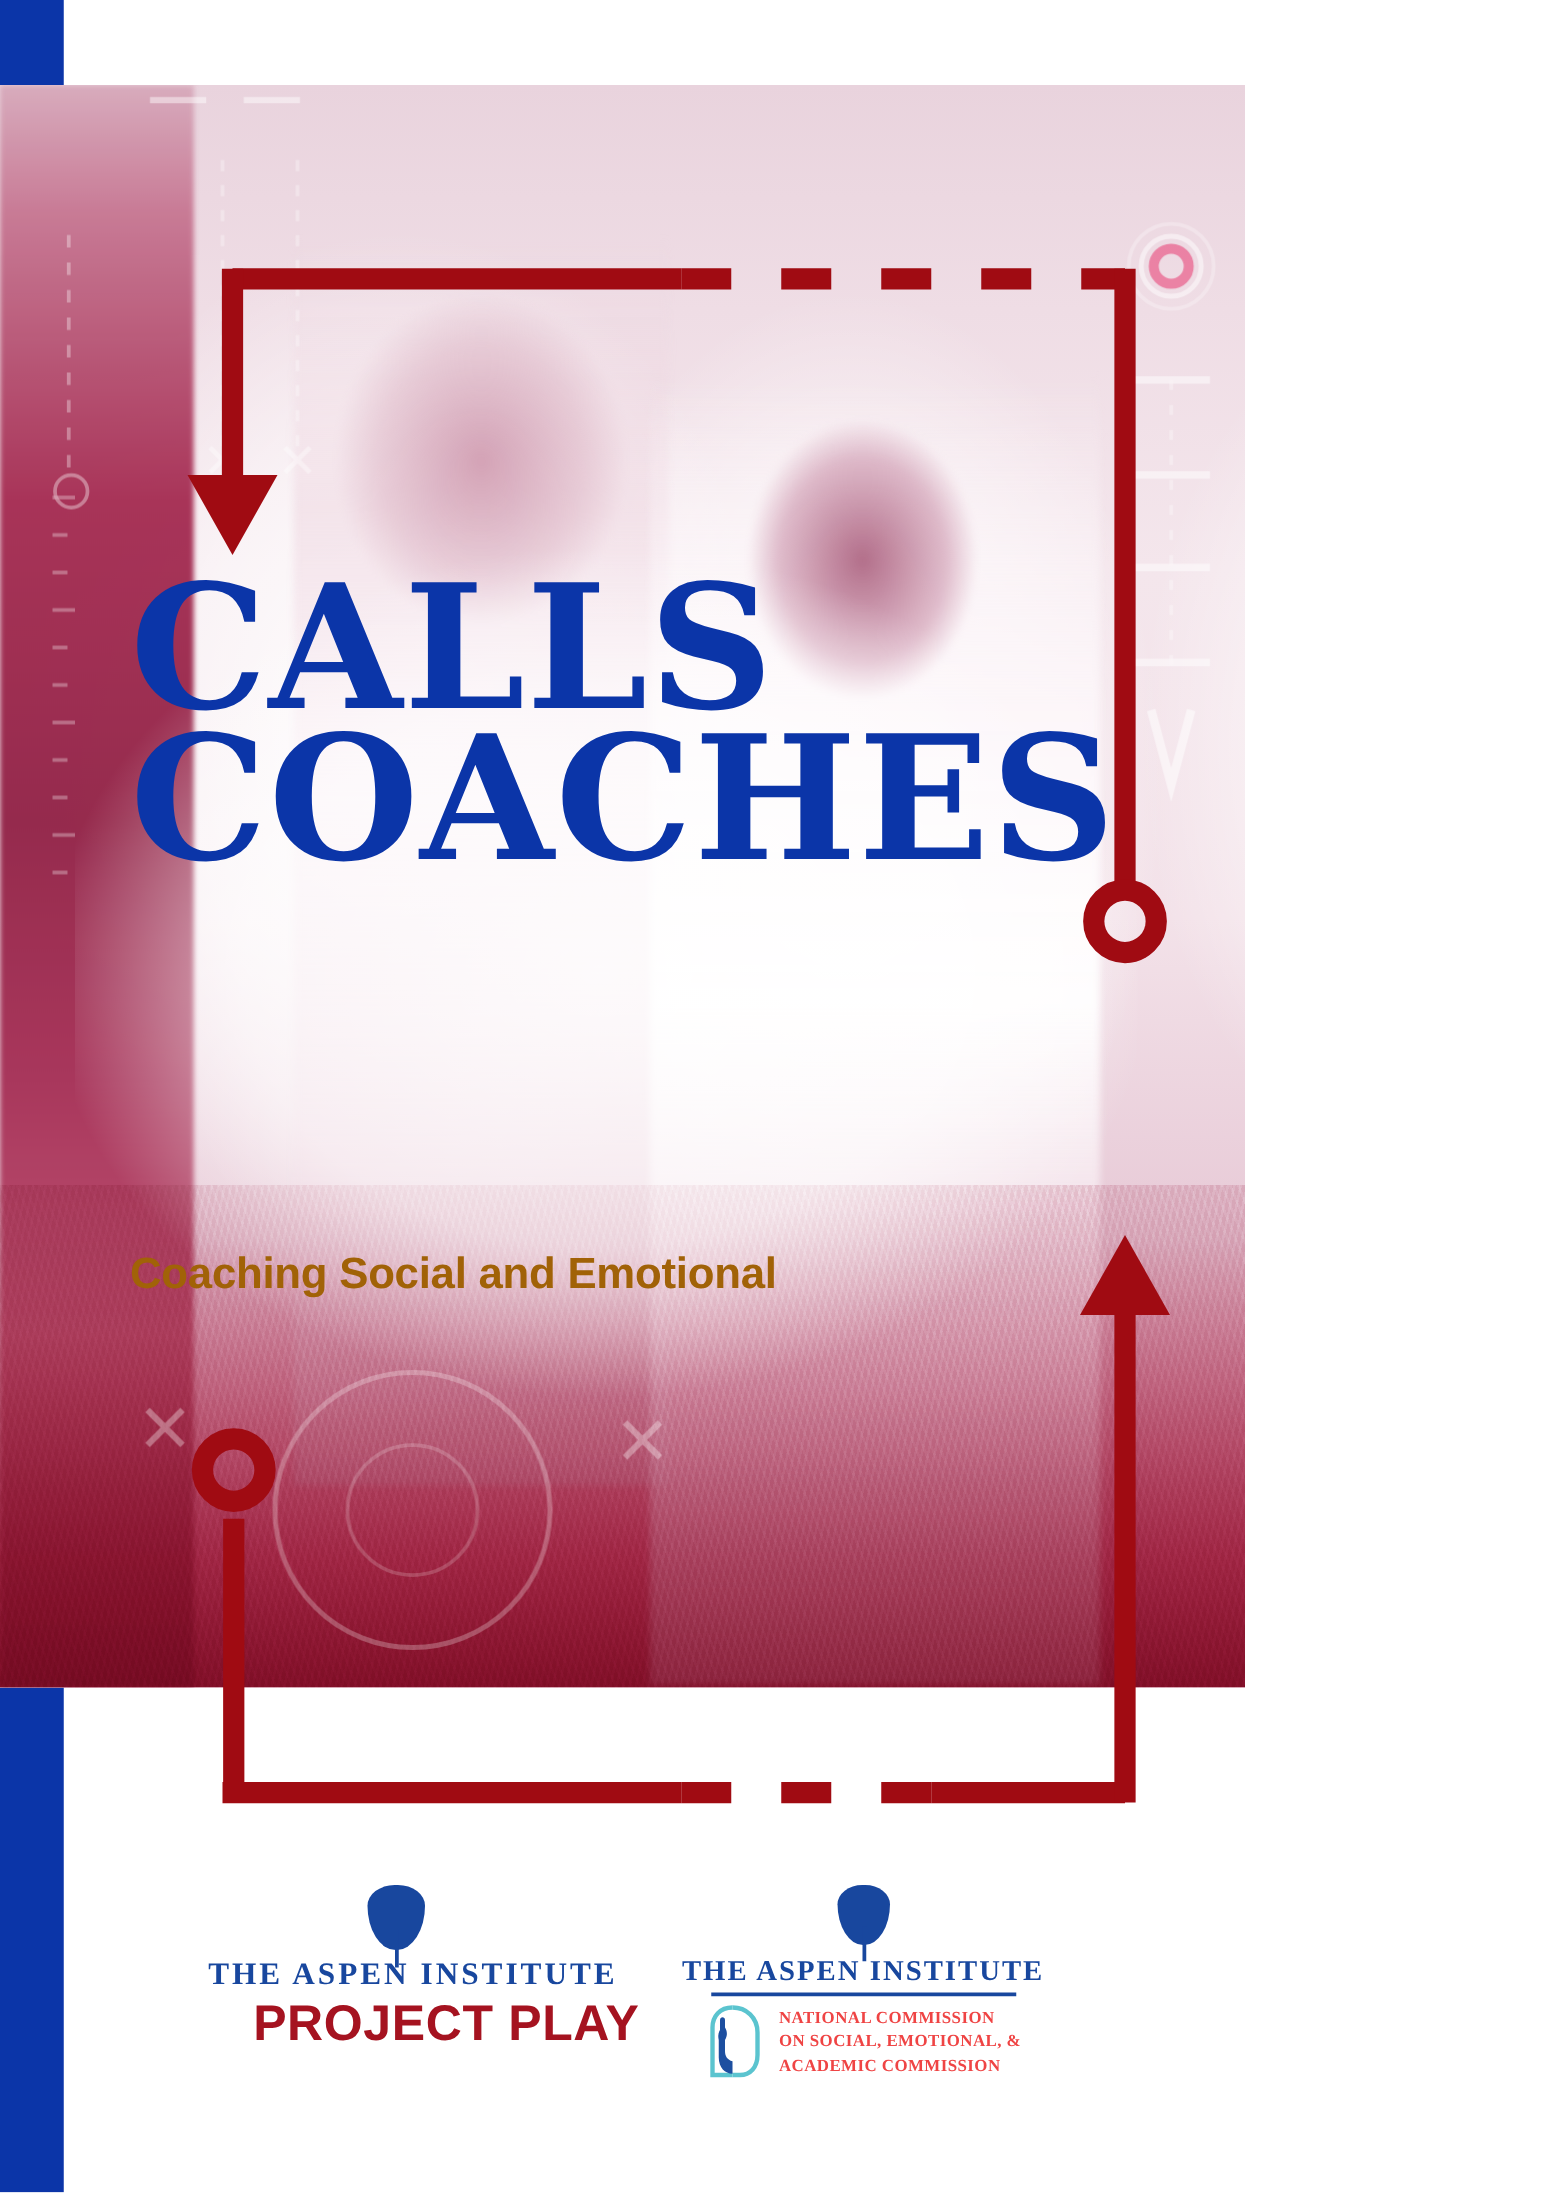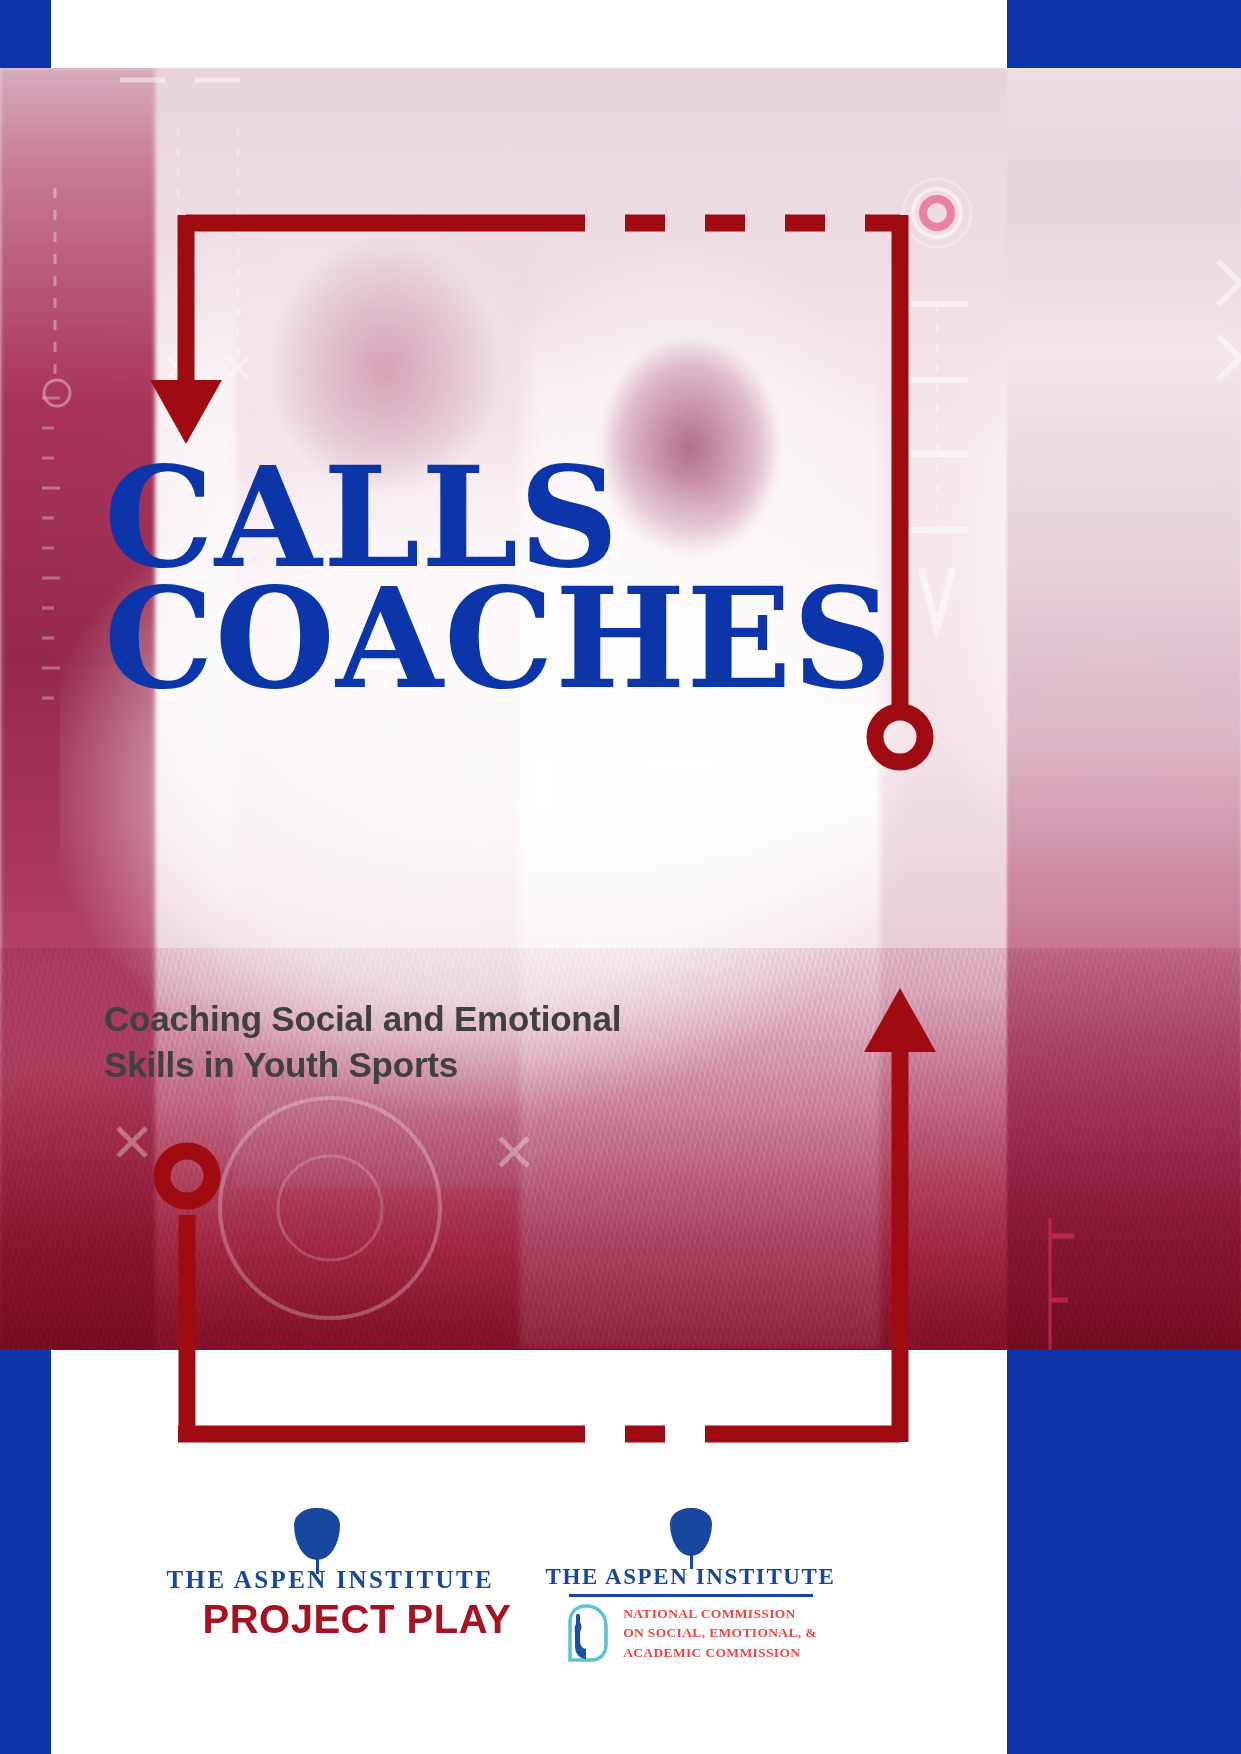--- a/index.html
+++ b/index.html
@@ -6,21 +6,21 @@
     margin: 0;
     padding: 0;
     background: #ffffff;
   }
   body {
     font-family: "Liberation Sans", sans-serif;
   }
 
   .cover {
     position: relative;
-    width: 1241px;
+    width: 996px;
     height: 1754px;
     background: #ffffff;
     overflow: hidden;
   }
 
   
   .band {
     position: absolute;
     background: #0b35a8;
   }
@@ -128,21 +128,21 @@
 
   .subtitle {
     position: absolute;
     left: 104px;
     top: 996px;
     width: 720px;
     font-family: "Liberation Sans", sans-serif;
     font-weight: 700;
     font-size: 35px;
     line-height: 1.30;
-    color: #404040;
+    color: #a16207;
     letter-spacing: -0.2px;
   }
 
   
   .logos {
     position: absolute;
     left: 0;
     top: 1508px;
     width: 1007px;
     height: 190px;
@@ -352,21 +352,20 @@
     </svg>
   </div>
 
   <div class="titleblock">
     <div class="title-line title-1">CALLS</div>
     <div class="title-line title-3">COACHES</div>
   </div>
 
   <div class="subtitle">
     <div>Coaching Social and Emotional</div>
-    <div>Skills in Youth Sports</div>
   </div>
 
   <div class="logos">
 
     <div class="logo pp">
       <div class="pp-leafwrap">
         <div class="leaf"></div>
         <div class="leaf-stem"></div>
       </div>
       <div class="pp-aspen">THE ASPEN INSTITUTE</div>

